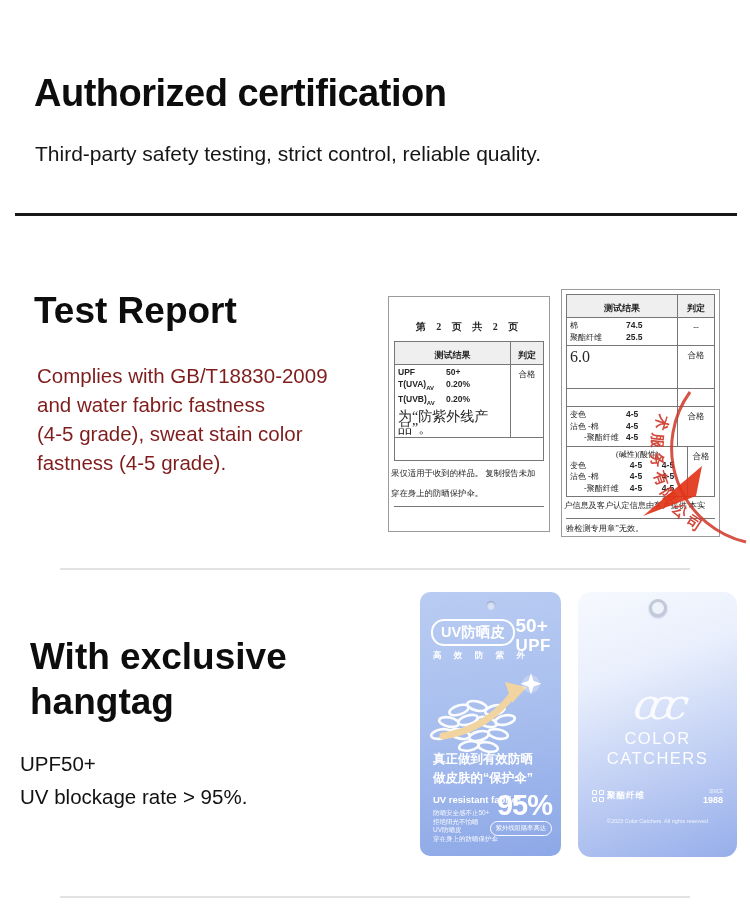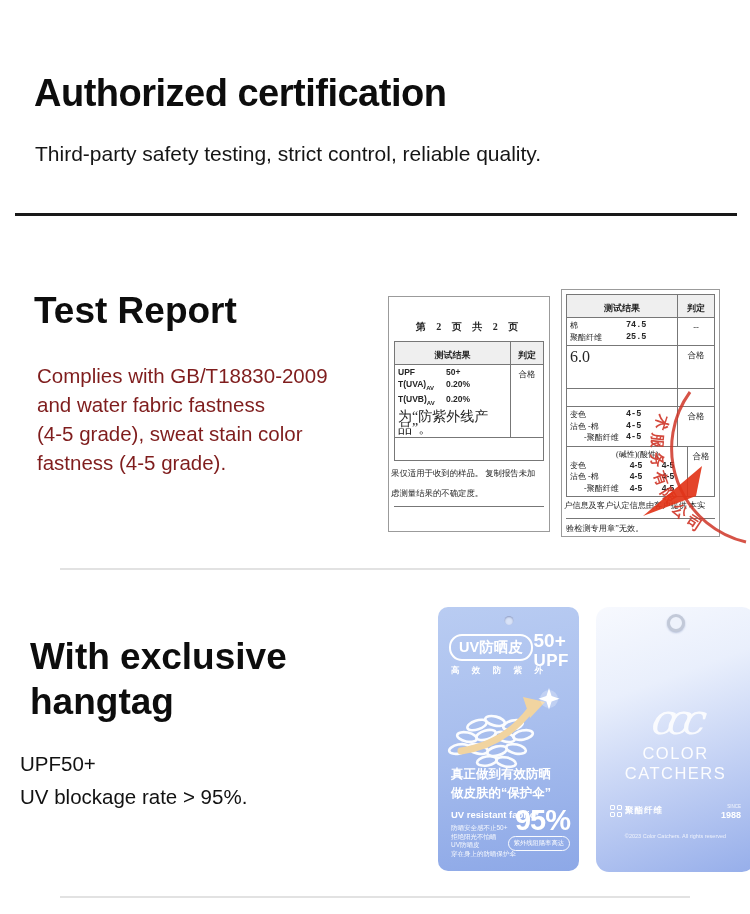--- a/index.html
+++ b/index.html
@@ -33,42 +33,42 @@
   .dnote{font-size:14px;line-height:12px;margin-top:2px;}
   .dempty{height:22px;}
   .d1f{margin:7px 2px 0 2px;font-size:8.4px;line-height:11px;}
   .d1f2{margin-top:9px;}
   .d1-bottom{position:absolute;left:5px;right:5px;bottom:4px;height:20px;border-top:1px solid #777;}
 
   .dt2{margin:4px 4px 0 4px;}
   .dt2 .cr{width:36px;}
   .kv2{display:flex;font-size:8.5px;line-height:11.5px;}
   .kv2 .k2{width:56px;font-size:8px;}
-  .kv2 .v2{font-family:Liberation Mono, monospace;font-weight:bold;}
+  .kv2 .v2{font-family:Liberation Sans, sans-serif;font-weight:bold;}
   .kv2.indent{padding-left:14px;}
   .kv2.indent .k2{width:42px;}
   .ph .cl{height:38px;}
   .strip .cl,.strip .cr{height:13px;}
   .acidhead{margin-left:46px;font-size:8px;line-height:11px;white-space:nowrap;}
   .kv3{display:flex;font-size:8.5px;line-height:11.5px;}
   .kv3 .k3{width:50px;font-size:8px;}
   .kv3 .va{width:32px;text-align:center;font-family:"Liberation Sans","DejaVu Sans",sans-serif;font-weight:bold;}
   .d2f1{margin:4px 2px 0 2px;font-size:8.2px;line-height:10px;}
   .d2f2{margin:7px 4px 0 4px;border-top:1px solid #777;padding-top:4px;font-size:8.2px;}
 
   .stamp{position:absolute;left:598px;top:388px;width:160px;height:160px;overflow:visible;pointer-events:none;}
 
   .divider-gray{position:absolute;left:60px;width:630px;height:2px;background:#e2e2e2;}
   .dg1{top:568px;} .dg2{top:896px;}
 
   
   .ht-title{position:absolute;left:30px;top:634px;margin:0;font-size:37px;font-weight:bold;line-height:45px;color:#0d0d0d;}
   .ht-body{position:absolute;left:20px;top:747px;font-size:20.5px;line-height:33px;color:#121212;}
 
-  .tag{position:absolute;top:607px;border-radius:10px;overflow:hidden;color:#fff;margin-left:18px;}
+  .tag{position:absolute;top:592px;border-radius:10px;overflow:hidden;color:#fff;}
   .tag1{left:420px;width:141px;height:264px;
         background:linear-gradient(170deg,#b9ccf2 0%,#a9bfee 45%,#8da8e7 100%);}
   .tag2{left:578px;width:159px;height:265px;border-radius:13px;
         background:linear-gradient(160deg,#f7f9fe 0%,#e9effc 30%,#c3d1f4 62%,#96aeea 100%);}
   .t1-hole{position:absolute;top:9px;left:50%;transform:translateX(-50%);width:9px;height:9px;border-radius:50%;
            background:#d9e3f8;box-shadow:inset 0 1px 2px rgba(60,80,140,.5);}
   .t2-eyelet{position:absolute;top:7px;left:50%;transform:translateX(-50%);width:12px;height:12px;border-radius:50%;
            background:#eef2fb;border:3px solid #c2c9d8;box-shadow:0 1px 2px rgba(90,110,160,.4);}
   .t1-badge{position:absolute;left:11px;top:27px;border:2px solid #fff;border-radius:13px;padding:2px 8px;
             font-size:14.5px;font-weight:bold;}
@@ -136,21 +136,21 @@
             <span class="v">0.20%</span>
           </div>
           <div class="dnote">为“防紫外线产品”。</div>
         </div>
         <div class="cr">合格</div>
       </div>
       <div class="drow dempty"></div>
     </div>
     <div class="d1f">
       <div>果仅适用于收到的样品。 复制报告未加</div>
-      <div class="d1f2">虑测量结果的不确定度。</div>
+      <div class="d1f2">穿在身上的防晒保护伞。</div>
     </div>
     <div class="d1-bottom"></div>
   </div>
 
   <div class="doc doc2">
     <div class="dtable dt2">
       <div class="drow dhead">
         <div class="cl">测试结果</div>
         <div class="cr">判定</div>
       </div>

